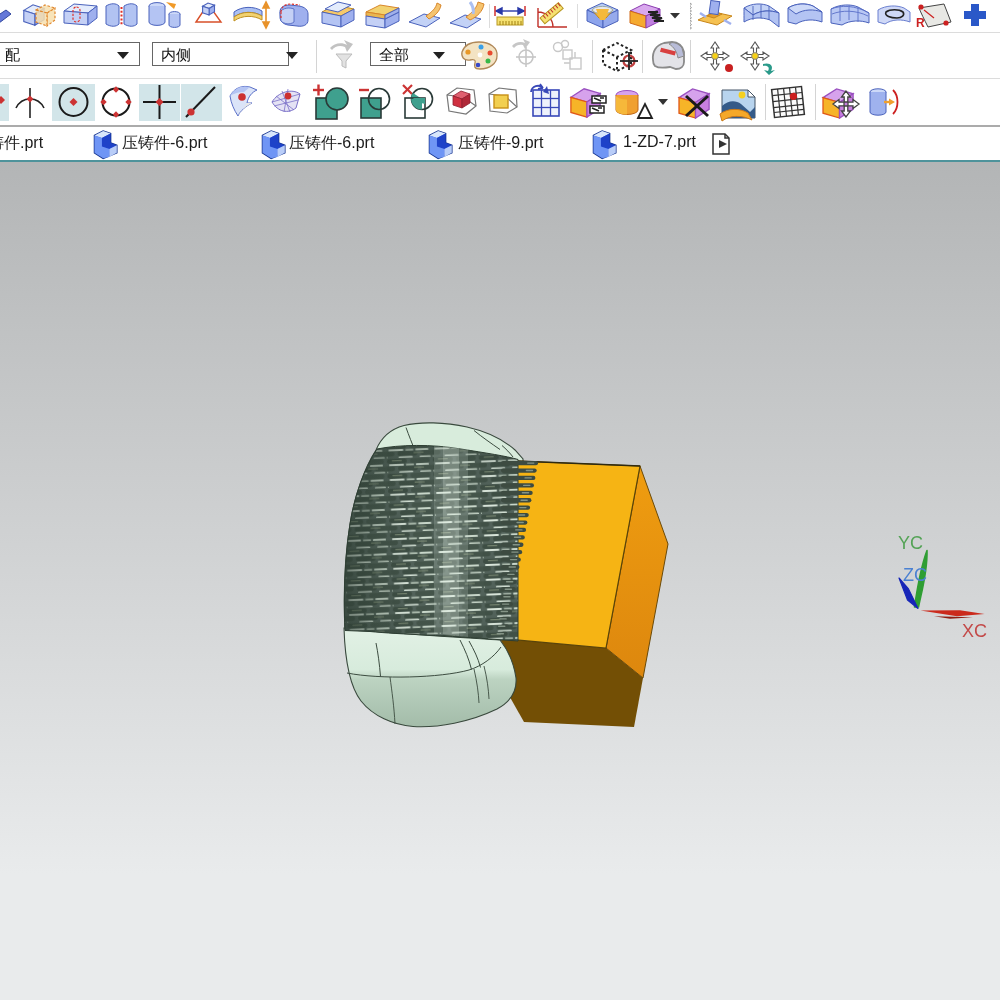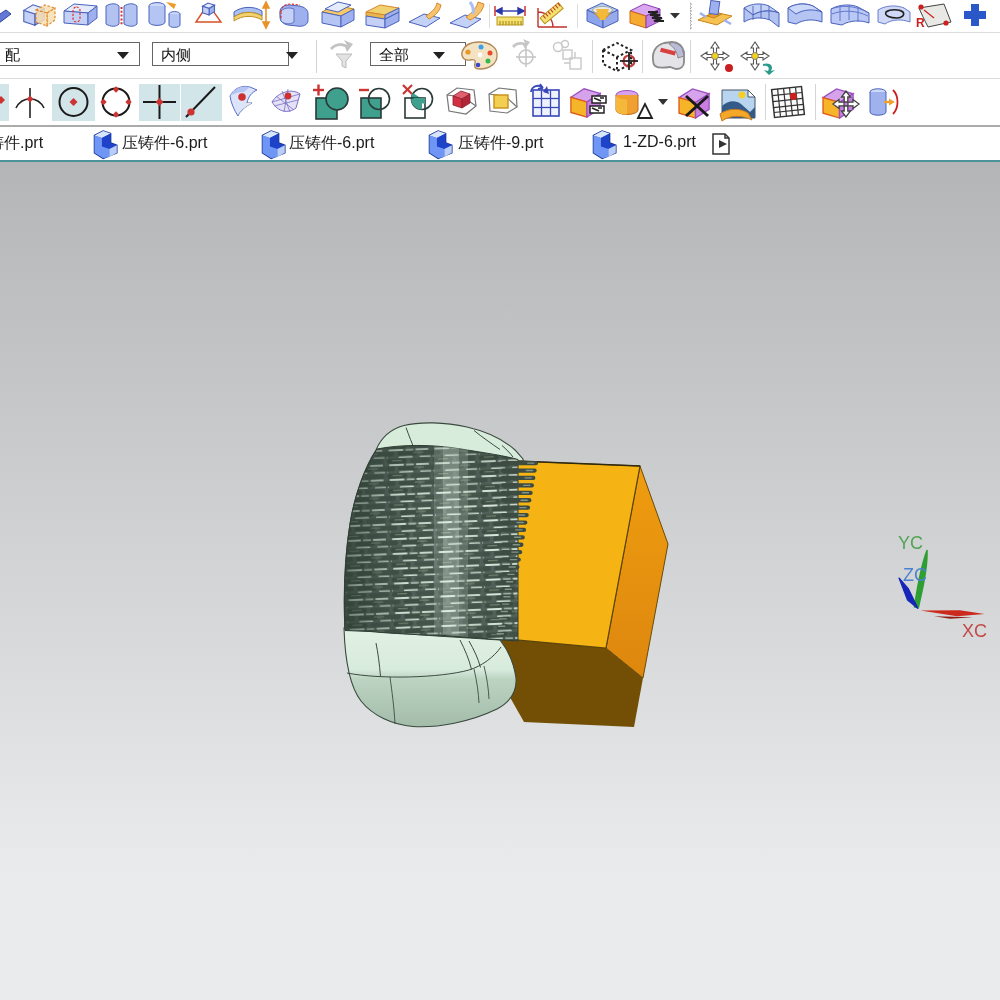--- a/index.html
+++ b/index.html
@@ -70,21 +70,21 @@
   <div class="tab" style="left:122px;top:126px;">
       <span class="lbl">压铸件-6.prt</span>
     </div>
   <div class="tab" style="left:289px;top:126px;">
       <span class="lbl">压铸件-6.prt</span>
     </div>
   <div class="tab" style="left:458px;top:126px;">
       <span class="lbl">压铸件-9.prt</span>
     </div>
   <div class="tab" style="left:623px;top:126px;">
-      <span class="lbl">1-ZD-6.prt</span>
+      <span class="lbl">1-ZD-7.prt</span>
     </div>
   <svg class="abs" style="left:92px;top:130px;" width="660" height="26" viewBox="0 0 660 26">
     <g id="tabicon1"></g>
   </svg>
 
   <svg id="icons" class="abs" style="left:0;top:0;" width="1000" height="163" viewBox="0 0 1000 163">
 <g id="r1">
 <polygon points="-6,18 6,10 11,14 -1,23" fill="#6478d8" stroke="#31479e"></polygon>
 <polygon points="23.8,10.4 33.0,4.8 44.1,8.5 34.8,14.1" fill="#e4ecfc" stroke="#4a62bc" stroke-width="1.1"></polygon>
         <polygon points="34.8,14.1 44.1,8.5 44.1,19.6 34.8,25.2" fill="#9fb0ee" stroke="#4a62bc" stroke-width="1.1"></polygon>

